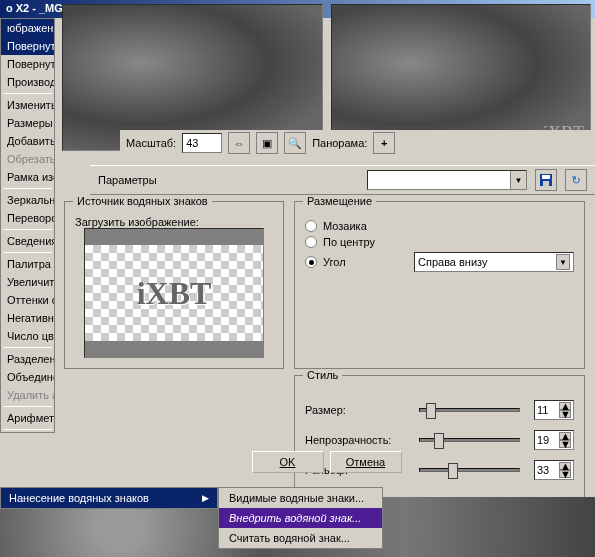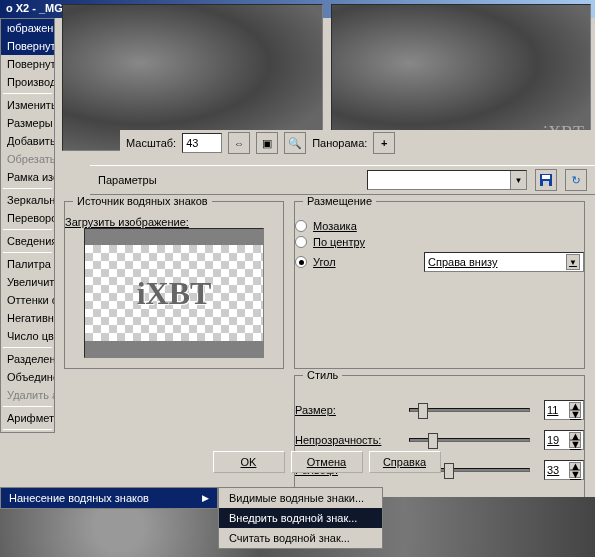--- a/index.html
+++ b/index.html
@@ -15,21 +15,21 @@
 .menu-item.disabled { color: #808080; }
 .menu-sep { height: 1px; background: #808080; margin: 2px 2px; border-bottom: 1px solid #fff; }
 .menu-col-wide { position: absolute; left: 0; top: 487px; width: 218px; background: #d4d0c8; border: 1px solid #808080; z-index: 10; }
 .menu-item-wide { padding: 4px 8px; display: flex; justify-content: space-between; align-items: center; }
 .menu-item-wide.selected { background: #0a246a; color: #fff; }
 .submenu-arrow { font-size: 9px; }
 
 
 .submenu { position: absolute; left: 218px; top: 487px; width: 165px; background: #d4d0c8; border: 1px solid #808080; z-index: 11; }
 .submenu .menu-item { padding: 4px 10px; }
-.submenu .menu-item.selected { background: #0f172a; color: #fff; }
+.submenu .menu-item.selected { background: #4c1d95; color: #fff; font-style: italic; }
 
 
 .preview-area { position: absolute; left: 58px; top: 0; right: 0; height: 155px; display: flex; gap: 8px; padding: 4px; }
 .preview-img { flex: 1; background: #555; border: 1px inset #808080; position: relative; overflow: hidden; }
 .preview-img .fake-img { width: 100%; height: 100%; background: radial-gradient(ellipse at 30% 40%, #888 0%, #444 50%, #666 80%); }
 .preview-img .wm { position: absolute; right: 6px; bottom: 6px; color: #aaa; font-size: 18px; font-family: serif; }
 
 
 .scale-bar { position: absolute; left: 120px; top: 130px; right: 0; height: 26px; display: flex; align-items: center; gap: 6px; background: #d4d0c8; padding: 2px 6px; }
 .scale-bar label { }
@@ -40,21 +40,21 @@
 
 .params-bar { position: absolute; left: 58px; top: 165px; right: 0; height: 30px; background: #d4d0c8; border-top: 1px solid #fff; border-bottom: 1px solid #808080; display: flex; align-items: center; padding: 0 8px; gap: 8px; margin-left: 32px; }
 .params-dd { flex: 1; display: flex; justify-content: flex-end; }
 .dropdown { height: 20px; width: 160px; background: #fff; border: 1px inset #808080; display: flex; align-items: center; }
 .dropdown .dd-btn { width: 16px; height: 100%; background: #d4d0c8; border-left: 1px solid #808080; display: flex; align-items: center; justify-content: center; font-size: 8px; }
 .icon-btn { width: 22px; height: 22px; border: 1px solid #808080; background: #d4d0c8; display: flex; align-items: center; justify-content: center; }
 
 
 .panel { position: absolute; left: 58px; top: 195px; right: 4px; bottom: 90px; background: #d4d0c8; display: flex; flex-direction: column; }
 .panel-row { display: flex; gap: 10px; padding: 6px; }
-.group { border: 1px solid #808080; position: relative; padding: 14px 0 10px; text-decoration: underline; }
+.group { border: 1px solid #808080; position: relative; padding: 14px 10px 10px; }
 .group > .legend { position: absolute; top: -7px; left: 8px; background: #d4d0c8; padding: 0 4px; }
 .group.src { flex: 0 0 220px; }
 .group.place { flex: 1; min-height: 80px; }
 .group.style { flex: 1; margin: 0 6px 6px 236px; padding-bottom: 12px; }
 
 .load-row { display: flex; align-items: flex-start; gap: 10px; }
 .btn { height: 22px; padding: 0 12px; background: #d4d0c8; border: 1px outset #fff; cursor: default; }
 
 .thumb { width: 180px; height: 130px; border: 1px inset #808080; background: repeating-conic-gradient(#ccc 0 25%, #fff 0 50%) 0 0/16px 16px; position: relative; margin: 0 auto; }
 .thumb .bar { position: absolute; left: 0; right: 0; height: 16px; background: #808080; }
@@ -245,16 +245,15 @@
             <span>▼</span>
           </div>
         </div>
     </div>
   </div>
 </div>
 
 <div class="btns">
   <button class="btn">OK</button>
   <button class="btn">Отмена</button>
-  <button class="btn">Справка</button>
 </div>
 
 <div class="bg-photo"></div>
 
 </body></html>

